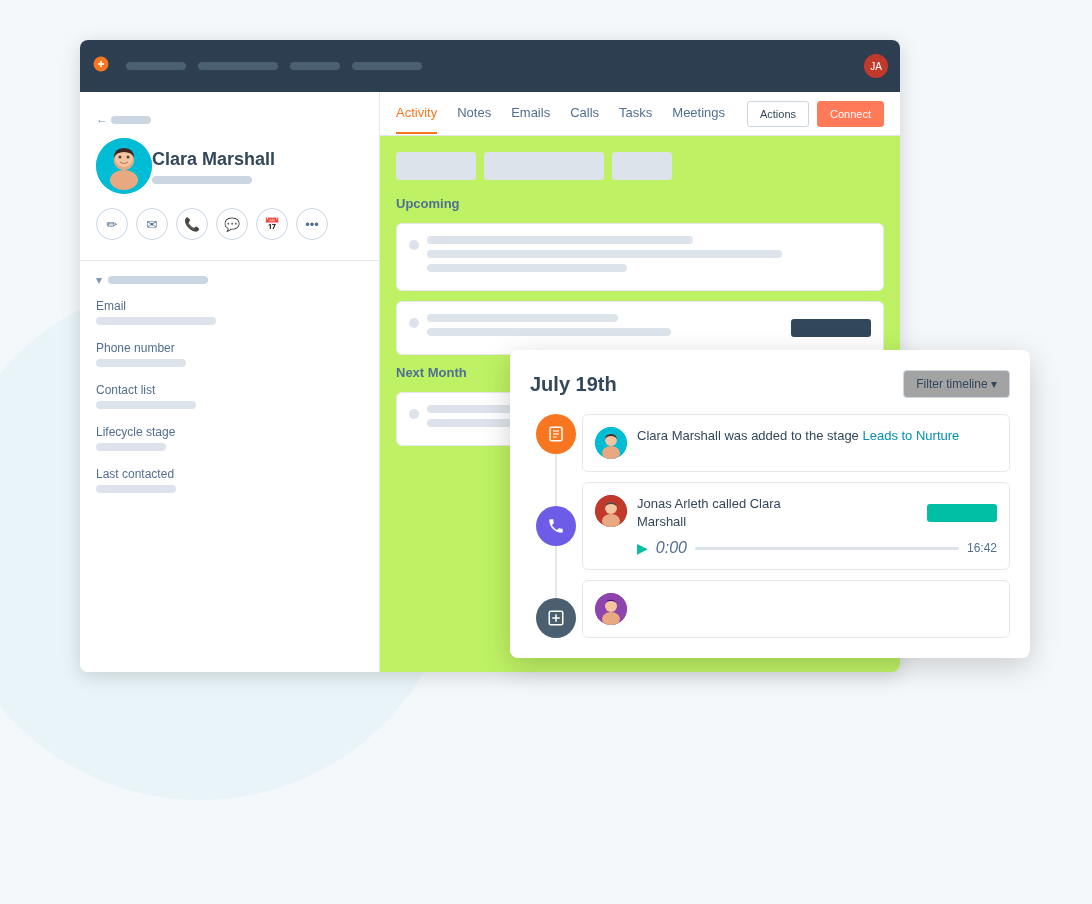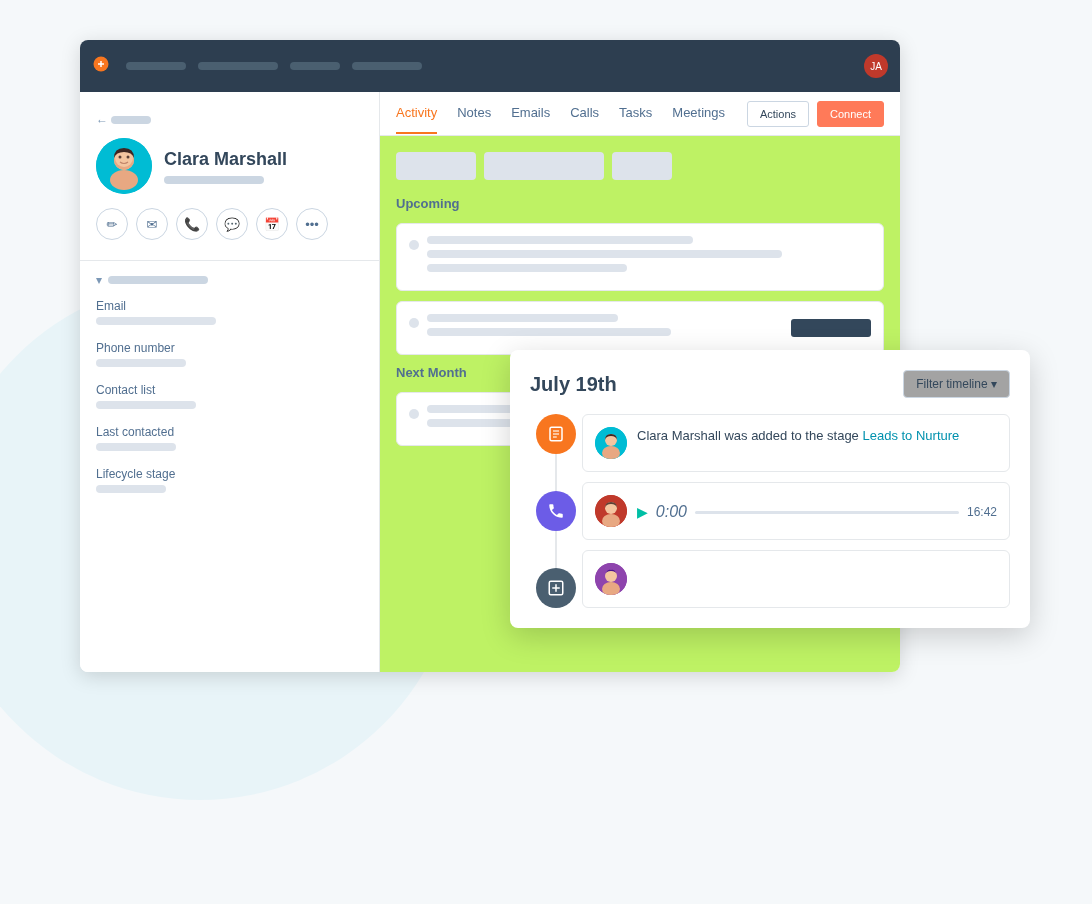--- a/index.html
+++ b/index.html
@@ -102,21 +102,20 @@
     }
     .back-btn {
       color: #7c98b6;
       font-size: 12px;
       margin-bottom: 12px;
       cursor: pointer;
     }
     .contact-info {
       display: flex;
       align-items: center;
-      gap: 12px;
     }
     .avatar-circle {
       width: 56px;
       height: 56px;
       border-radius: 50%;
       background: #00bcd4;
       flex-shrink: 0;
       overflow: hidden;
       display: flex;
       align-items: center;
@@ -491,27 +490,27 @@
             <div class="property-label">Phone number</div>
             <div class="property-value-bar" style="width:90px"></div>
           </div>
 
           <div class="property-row">
             <div class="property-label">Contact list</div>
             <div class="property-value-bar" style="width:100px"></div>
           </div>
 
           <div class="property-row">
+            <div class="property-label">Lifecycle stage</div>
+            <div class="property-value-bar" style="width:70px"></div>
+          </div>
+
+          <div class="property-row">
             <div class="property-label">Last contacted</div>
             <div class="property-value-bar" style="width:80px"></div>
-          </div>
-
-          <div class="property-row">
-            <div class="property-label">Lifecycle stage</div>
-            <div class="property-value-bar" style="width:70px"></div>
           </div>
         </div>
       </div>
 
       <div class="right-panel">
 
         <div class="activity-tabs">
           <div class="tab active">Activity</div>
           <div class="tab">Notes</div>
           <div class="tab">Emails</div>
@@ -628,20 +627,24 @@
           <div class="entry-with-avatar">
             <div class="small-avatar" style="background:#c0392b;display:flex;align-items:center;justify-content:center;overflow:hidden">
               <svg width="32" height="32" viewBox="0 0 32 32">
                 <circle cx="16" cy="16" r="16" fill="#c0392b"></circle>
                 <circle cx="16" cy="13" r="6" fill="#f4c5a0"></circle>
                 <ellipse cx="16" cy="26" rx="9" ry="7" fill="#e8a882"></ellipse>
                 <path d="M10 13 Q10 7 16 7 Q22 7 22 13 Q21 9 16 9 Q11 9 10 13Z" fill="#5d4037"></path>
               </svg>
             </div>
             <div style="flex:1">
+              <div style="display:flex;justify-content:space-between;align-items:center">
+                <div class="entry-text">Jonas Arleth called Clara<br>Marshall</div>
+                <div style="height:18px;background:#00bfa5;border-radius:3px;width:70px"></div>
+              </div>
               <div class="audio-player">
                 <span class="play-btn">▶</span>
                 <span class="time-start">0:00</span>
                 <div class="progress-track"></div>
                 <span class="time-end">16:42</span>
               </div>
             </div>
           </div>
         </div>
 

